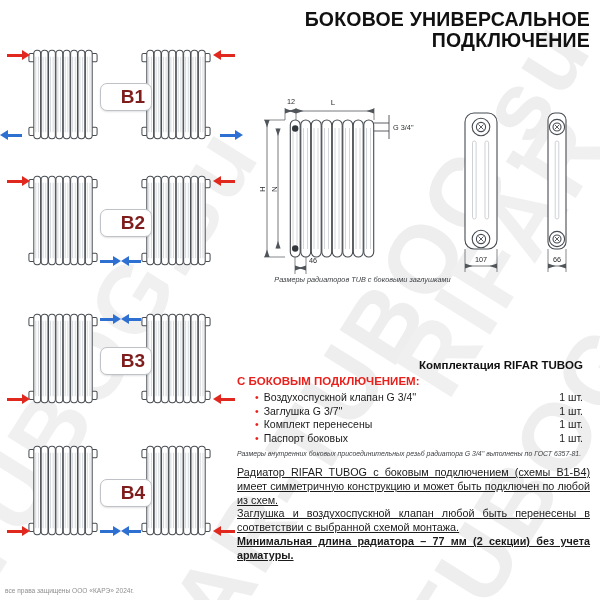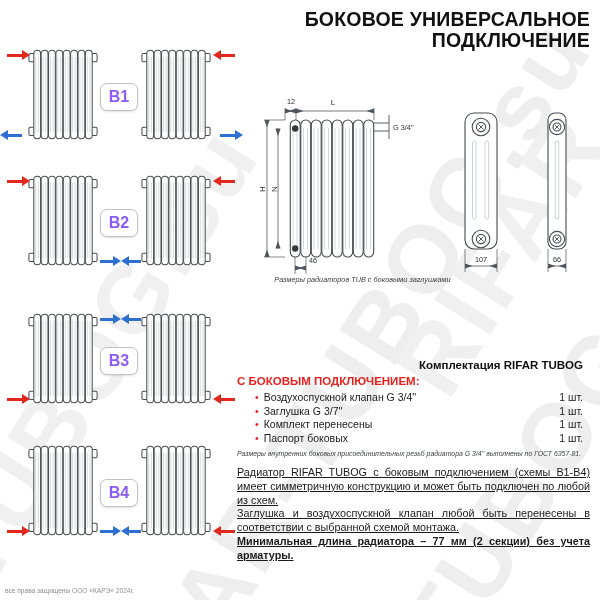--- a/index.html
+++ b/index.html
@@ -16,21 +16,21 @@
   
   .title{position:absolute;top:9px;right:10px;text-align:right;font-weight:bold;
          font-size:19.5px;line-height:21px;color:#111;letter-spacing:.2px;}
 
   
   .scheme{position:absolute;left:0;width:242px;height:100px;}
   .rad{position:absolute;top:2px;width:70px;height:95px;}
   .rad-l{left:28px;} .rad-r{left:141px;}
   .badge{position:absolute;left:100px;top:38px;width:36px;height:26px;background:#fff;
          border:1px solid #bfc3c7;border-radius:7px;box-shadow:0 1px 2px rgba(0,0,0,.12);
-         font-weight:bold;font-size:16px;color:#8b5cf6;display:flex;align-items:center;justify-content:center;}
+         font-weight:bold;font-size:19px;color:#7f1d1d;display:flex;align-items:center;justify-content:center;padding-left:14px;}
   .st{fill:#fff;stroke:var(--line);stroke-width:1.1;}
   .stl{stroke:var(--line-light);stroke-width:.8;}
 
   
   .arr{position:absolute;height:2.6px;}
   .arr.red{color:var(--supply-red);}  .arr.blue{color:var(--return-blue);}
   .arr{background:currentColor;}
   .arr::after{content:"";position:absolute;top:-3.9px;width:0;height:0;
               border-top:5.2px solid transparent;border-bottom:5.2px solid transparent;}
   .arr.right::after{right:-7.5px;border-left:8px solid currentColor;}

